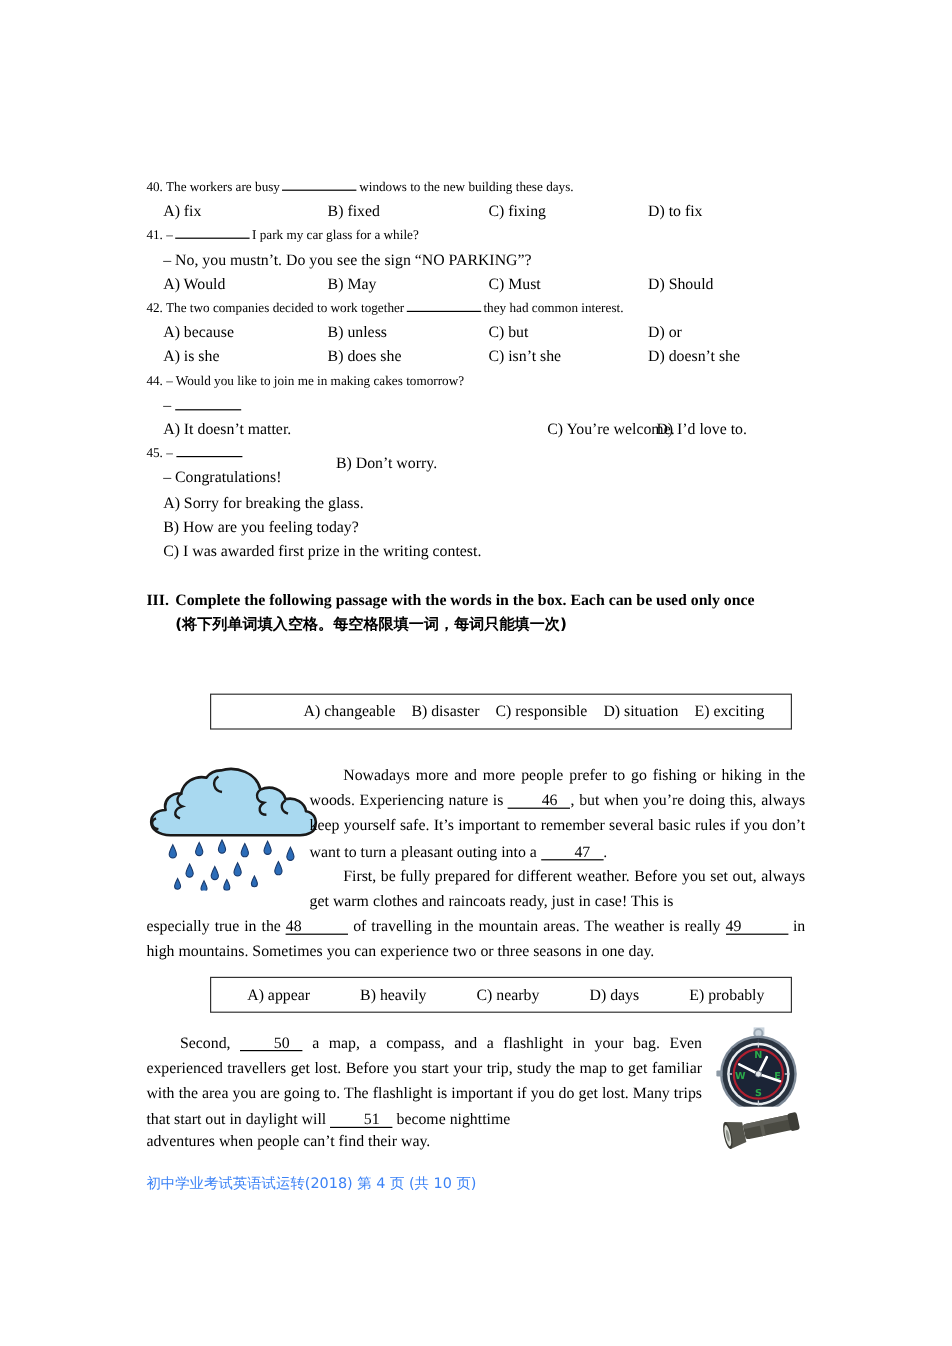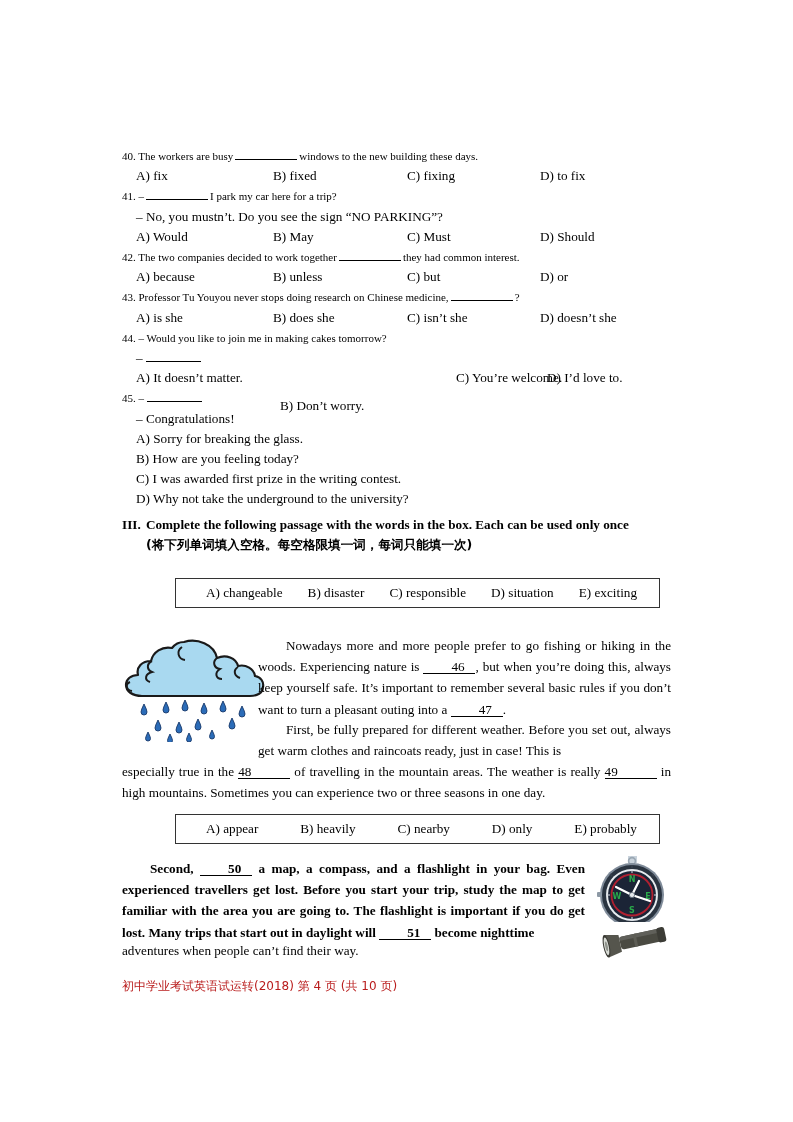--- a/index.html
+++ b/index.html
@@ -82,21 +82,21 @@
 
   .list-line {
     font-size: 13.2px;
     line-height: 20.2px;
     padding-left: 14px;
     white-space: nowrap;
   }
 
   
   .sec-head {
-    margin-top: 5px;
+    margin-top: 21px;
     font-weight: bold;
     font-size: 13.2px;
     line-height: 20px;
   }
   .sec-head .roman {
     display: inline-block;
     width: 24px;
   }
   .sec-head .cn {
     display: block;
@@ -159,21 +159,20 @@
     position: absolute;
     left: 122px;
     top: 761px;
     width: 549px;
   }
   #passage-col3 {
     position: absolute;
     left: 122px;
     top: 858px;
     width: 463px;
-    font-weight: bold;
   }
   #passage-full3 {
     position: absolute;
     left: 122px;
     top: 940px;
     width: 549px;
   }
 
   
   .cloud-img {
@@ -198,21 +197,21 @@
     height: 38px;
   }
 
   
   .footer {
     position: absolute;
     left: 122px;
     top: 978px;
     font-family: "DejaVu Sans", "Liberation Sans", sans-serif;
     font-size: 12px;
-    color: #b91c1c;
+    color: #3b82f6;
     white-space: nowrap;
   }
 </style>
 </head>
 <body>
 
 <div class="page">
 
   <div class="content">
 
@@ -222,45 +221,41 @@
     </div>
     <div class="opt-row">
       <span class="opt c1">A) fix</span>
       <span class="opt c2">B) fixed</span>
       <span class="opt c3">C) fixing</span>
       <span class="opt c4">D) to fix</span>
     </div>
 
     <div class="q-line">
       <span class="q-num">41.</span>
-      <span>–</span><span class="blank-inline"></span><span>I park my car here for a trip?</span>
+      <span>–</span><span class="blank-inline"></span><span>I park my car glass for a while?</span>
     </div>
     <div class="sub-line">– No, you mustn’t. Do you see the sign “NO PARKING”?</div>
     <div class="opt-row">
       <span class="opt c1">A) Would</span>
       <span class="opt c2">B) May</span>
       <span class="opt c3">C) Must</span>
       <span class="opt c4">D) Should</span>
     </div>
 
     <div class="q-line">
       <span class="q-num">42.</span>
       <span>The two companies decided to work together</span><span class="blank-inline"></span><span>they had common interest.</span>
     </div>
     <div class="opt-row">
       <span class="opt c1">A) because</span>
       <span class="opt c2">B) unless</span>
       <span class="opt c3">C) but</span>
       <span class="opt c4">D) or</span>
     </div>
 
-    <div class="q-line">
-      <span class="q-num">43.</span>
-      <span>Professor Tu Youyou never stops doing research on Chinese medicine,</span><span class="blank-inline"></span><span>?</span>
-    </div>
     <div class="opt-row">
       <span class="opt c1">A) is she</span>
       <span class="opt c2">B) does she</span>
       <span class="opt c3">C) isn’t she</span>
       <span class="opt c4">D) doesn’t she</span>
     </div>
 
     <div class="q-line">
       <span class="q-num">44.</span>
       <span>– Would you like to join me in making cakes tomorrow?</span>
@@ -276,30 +271,29 @@
     </div>
 
     <div class="q-line">
       <span class="q-num">45.</span>
       <span>–</span><span class="blank-short"></span>
     </div>
     <div class="sub-line">– Congratulations!</div>
     <div class="list-line">A) Sorry for breaking the glass.</div>
     <div class="list-line">B) How are you feeling today?</div>
     <div class="list-line">C) I was awarded first prize in the writing contest.</div>
-    <div class="list-line">D) Why not take the underground to the university?</div>
 
     <div class="sec-head">
       <span class="roman">III.</span><span>Complete the following passage with the words in the box. Each can be used only once</span>
       <span class="cn">(将下列单词填入空格。每空格限填一词，每词只能填一次)</span>
     </div>
 
   </div>
 
-  <div class="word-box" style="top:578px;">
+  <div class="word-box" style="top:578px;padding-left:47px;">
     <div class="inner">
       <span>A) changeable</span>
       <span>B) disaster</span>
       <span>C) responsible</span>
       <span>D) situation</span>
       <span>E) exciting</span>
     </div>
   </div>
 
   <div class="cloud-img">
@@ -352,21 +346,21 @@
     <span>of travelling in the mountain areas. The weather is really</span>
     <span class="blank-num">49</span>
     <span>in high mountains. Sometimes you can experience two or three seasons in one day.</span>
   </div>
 
   <div class="word-box" style="top:814px;">
     <div class="inner">
       <span>A) appear</span>
       <span>B) heavily</span>
       <span>C) nearby</span>
-      <span>D) only</span>
+      <span>D) days</span>
       <span>E) probably</span>
     </div>
   </div>
 
   <div id="passage-col3" class="para indent">
     <span>Second,</span>
     <span class="blank-num">50</span>
     <span>a map, a compass, and a flashlight in your bag. Even experienced travellers get lost. Before you start your trip, study the map to get familiar with the area you are going to. The flashlight is important if you do get lost. Many trips that start out in daylight will</span>
     <span class="blank-num">51</span>
     <span>become nighttime</span>

